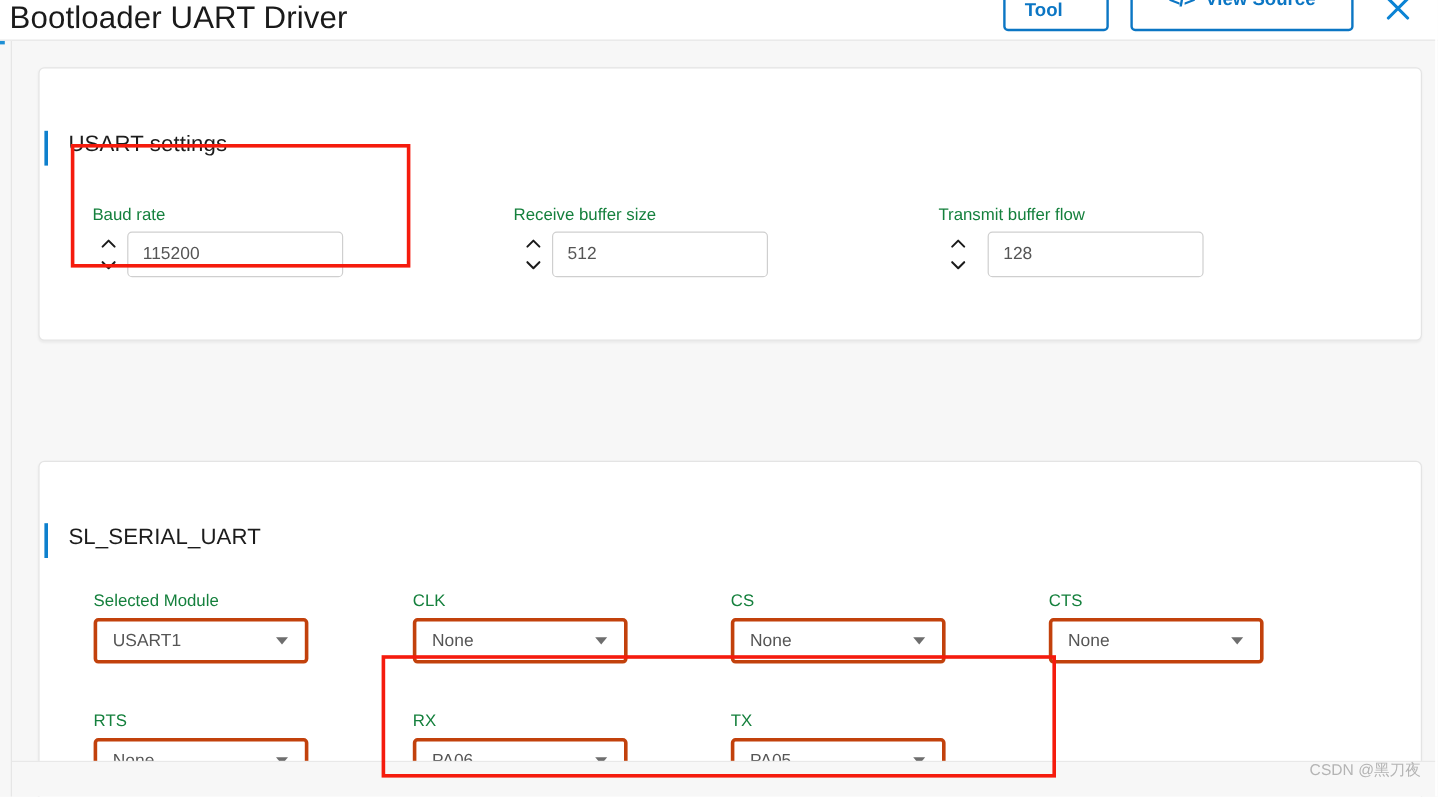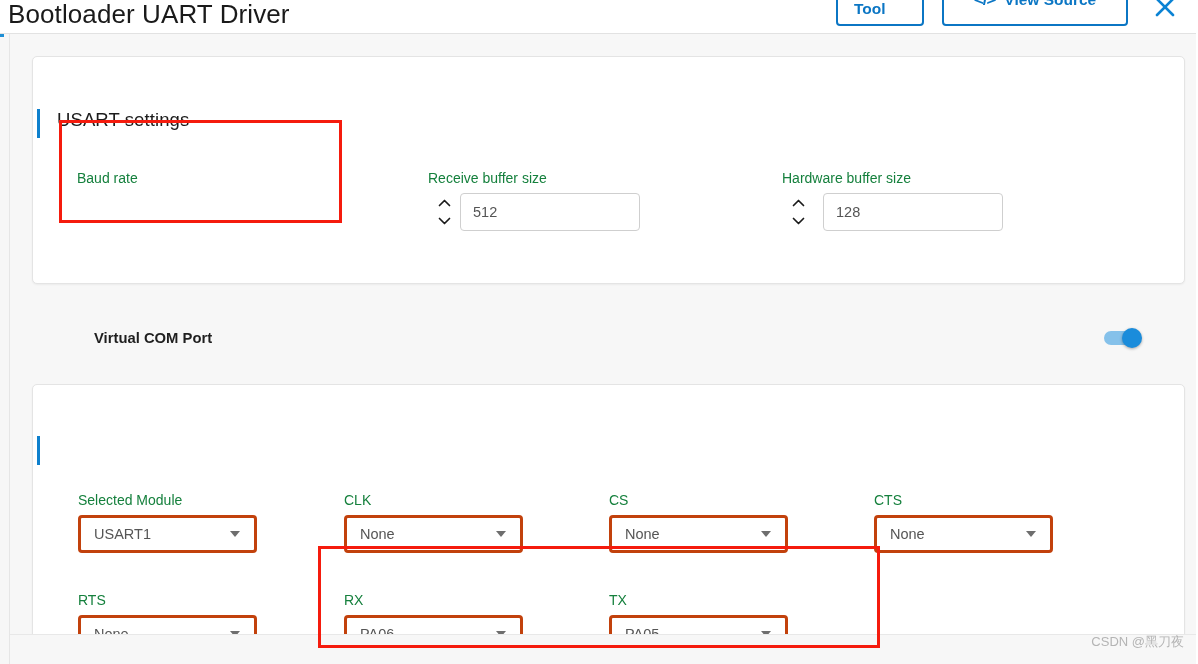--- a/index.html
+++ b/index.html
@@ -304,61 +304,66 @@
     </div>
 
     <div class="card" id="card-usart">
 
       <div class="section-head" style="left:4px; top:52px;">
         <div class="accent-bar"></div>
         <div class="section-title">USART settings</div>
       </div>
 
       <div class="field-label" style="left:44px; top:113px;">Baud rate</div>
+      <div class="spin-wrap" style="left:48px; top:136px;">
+        <div class="spin-arrows">
+          <svg width="13" height="8" viewBox="0 0 13 8">
+            <path d="M1.5 6.5 L6.5 1.5 L11.5 6.5" stroke="#1b1b1b" stroke-width="1.7" fill="none" stroke-linecap="round" stroke-linejoin="round"></path>
+          </svg>
+          <svg width="13" height="8" viewBox="0 0 13 8">
+            <path d="M1.5 1.5 L6.5 6.5 L11.5 1.5" stroke="#1b1b1b" stroke-width="1.7" fill="none" stroke-linecap="round" stroke-linejoin="round"></path>
+          </svg>
+        </div>
+        <input class="num-input" id="inp-baud" type="text" value="115200" style="">
+      </div>
 
       <div class="field-label" style="left:395px; top:113px;text-align:right;">Receive buffer size</div>
       <div class="spin-wrap" style="left:402px; top:136px;">
         <div class="spin-arrows">
           <svg width="13" height="8" viewBox="0 0 13 8">
             <path d="M1.5 6.5 L6.5 1.5 L11.5 6.5" stroke="#1b1b1b" stroke-width="1.7" fill="none" stroke-linecap="round" stroke-linejoin="round"></path>
           </svg>
           <svg width="13" height="8" viewBox="0 0 13 8">
             <path d="M1.5 1.5 L6.5 6.5 L11.5 1.5" stroke="#1b1b1b" stroke-width="1.7" fill="none" stroke-linecap="round" stroke-linejoin="round"></path>
           </svg>
         </div>
         <input class="num-input" id="inp-rx-buf" type="text" value="512" style="">
       </div>
 
-      <div class="field-label" style="left:749px; top:113px;">Hardware buffer size</div>
+      <div class="field-label" style="left:749px; top:113px;">Transmit buffer flow</div>
       <div class="spin-wrap" style="left:756px; top:136px;">
         <div class="spin-arrows">
           <svg width="13" height="8" viewBox="0 0 13 8">
             <path d="M1.5 6.5 L6.5 1.5 L11.5 6.5" stroke="#1b1b1b" stroke-width="1.7" fill="none" stroke-linecap="round" stroke-linejoin="round"></path>
           </svg>
           <svg width="13" height="8" viewBox="0 0 13 8">
             <path d="M1.5 1.5 L6.5 6.5 L11.5 1.5" stroke="#1b1b1b" stroke-width="1.7" fill="none" stroke-linecap="round" stroke-linejoin="round"></path>
           </svg>
         </div>
         <input class="num-input" id="inp-tx-buf" type="text" value="128" style="">
       </div>
 
 
-      <div class="toggle-row" id="toggle-row-vcom">
-        <div class="toggle-label">Virtual COM Port</div>
-        <div class="switch on">
-          <div class="sw-track"></div>
-          <div class="sw-knob"></div>
-        </div>
-      </div>
     </div>
 
     <div class="card" id="card-serial">
 
       <div class="section-head" style="left:4px; top:51px;">
         <div class="accent-bar"></div>
+        <div class="section-title">SL_SERIAL_UART</div>
       </div>
 
       <div class="field-label" style="left:45px; top:107px;">Selected Module</div>
       <div class="sel-wrap" style="left:45px; top:130px; width:179px;">
         <span class="sel-value">USART1</span>
         <span class="sel-caret"></span>
       </div>
 
       <div class="field-label" style="left:311px; top:107px;">CLK</div>
       <div class="sel-wrap" style="left:311px; top:130px; width:179px;">

